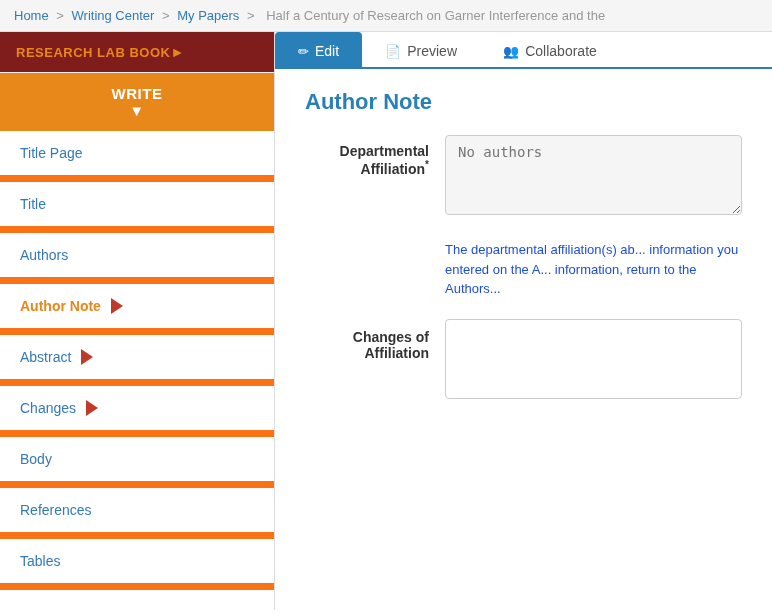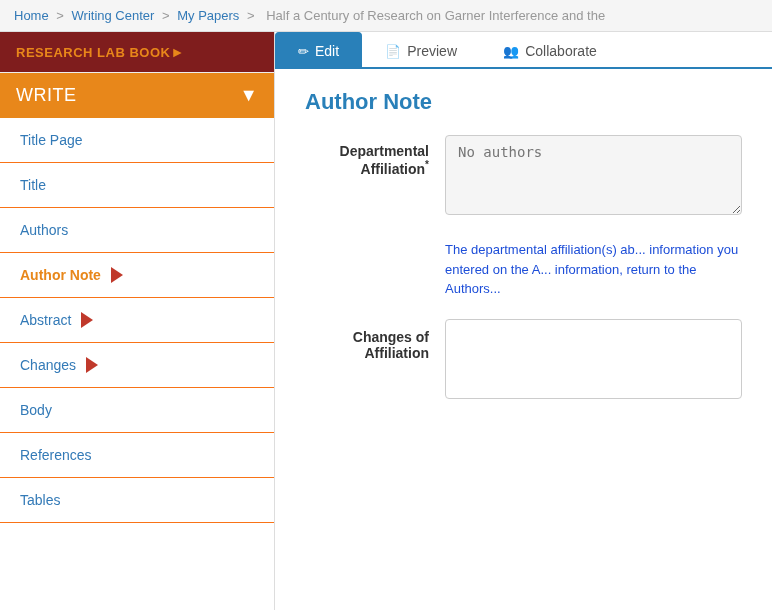--- a/index.html
+++ b/index.html
@@ -54,28 +54,29 @@
       font-size: 14px;
     }
 
     .sidebar-write-section {
       background: #e8871a;
       padding: 12px 16px;
       display: flex;
       align-items: center;
       justify-content: space-between;
       color: #fff;
-      font-weight: normal;
-      font-size: 18px;
+      font-weight: bold;
+      font-size: 15px;
       letter-spacing: 0.5px;
+      flex-direction: column;
     }
 
     .sidebar-item {
       padding: 14px 20px;
-      border-bottom: 1px solid #f97316;
+      border-bottom: 7px solid #f97316;
       cursor: pointer;
       display: flex;
       align-items: center;
       position: relative;
     }
     .sidebar-item a {
       color: #337ab7;
       text-decoration: none;
       font-size: 14px;
     }

